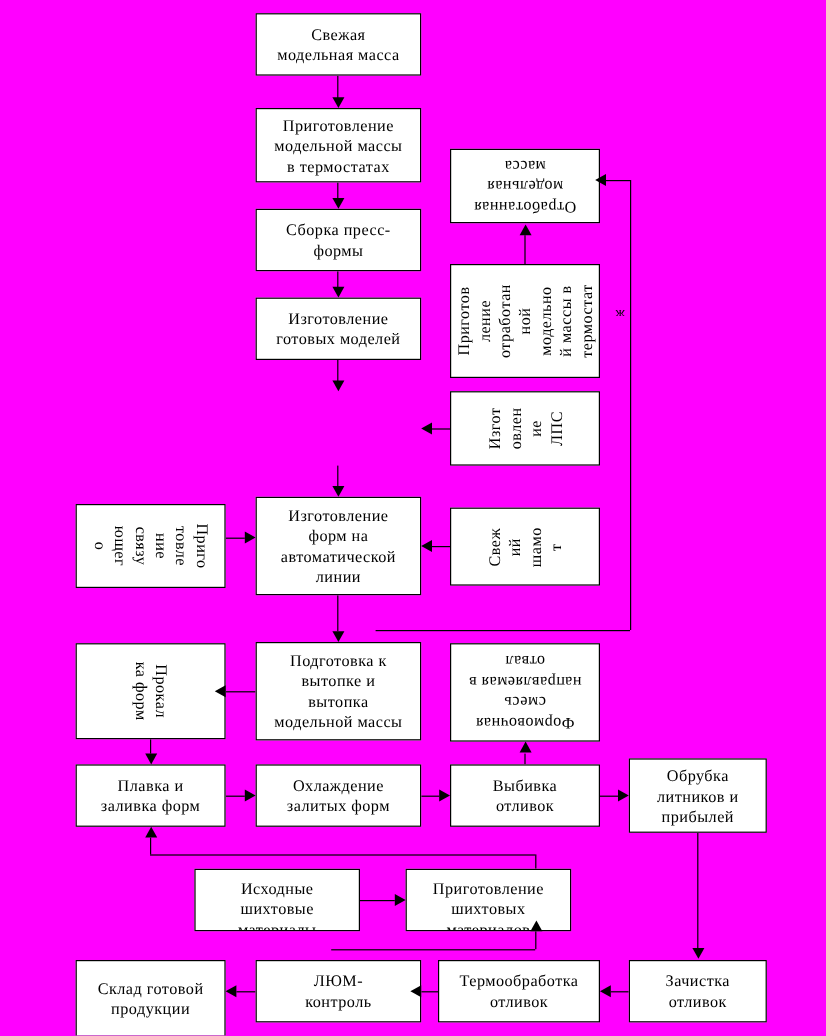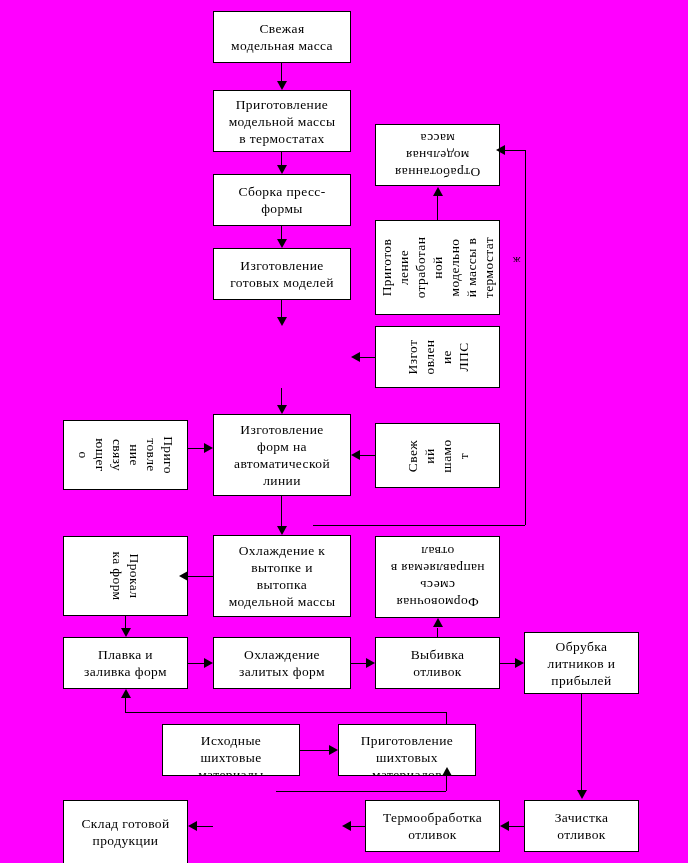--- a/index.html
+++ b/index.html
@@ -122,21 +122,21 @@
   <div class="node" style="left:213px; top:248px; width:138px; height:52px;">
     <div class="txt"><span>Изготовление</span><br><span>готовых моделей</span></div>
   </div>
 
 
   <div class="node" style="left:213px; top:414px; width:138px; height:82px;">
     <div class="txt"><span>Изготовление</span><br><span>форм на</span><br><span>автоматической</span><br><span>линии</span></div>
   </div>
 
   <div class="node" style="left:213px; top:535px; width:138px; height:82px;">
-    <div class="txt"><span>Охлаждение к</span><br><span>вытопке и</span><br><span>вытопка</span><br><span>модельной массы</span></div>
+    <div class="txt"><span>Подготовка к</span><br><span>вытопке и</span><br><span>вытопка</span><br><span>модельной массы</span></div>
   </div>
 
   <div class="node rot180" style="left:375px; top:124px; width:125px; height:62px;">
     <div class="txt"><span>Отработанная</span><br><span>модельная</span><br><span>масса</span></div>
   </div>
 
   <div class="node rot90ccw clip" style="left:375px; top:220px; width:125px; height:95px;">
     <div class="txt" style="width:95px;"><span>Приготов</span><br><span>ление</span><br><span>отработан</span><br><span>ной</span><br><span>модельно</span><br><span>й массы в</span><br><span>термостат</span></div>
   </div>
 
@@ -181,20 +181,23 @@
   </div>
 
   <div class="node clip" style="left:338px; top:724px; width:138px; height:52px;">
     <div class="txt" style="margin-top:14px;"><span>Приготовление</span><br><span>шихтовых</span><br><span>материалов</span></div>
   </div>
 
   <div class="node" style="left:63px; top:800px; width:125px; height:64px;">
     <div class="txt"><span>Склад готовой</span><br><span>продукции</span></div>
   </div>
 
+  <div class="node" style="left:213px; top:800px; width:138px; height:52px;">
+    <div class="txt"><span>ЛЮМ-</span><br><span>контроль</span></div>
+  </div>
 
   <div class="node" style="left:365px; top:800px; width:135px; height:52px;">
     <div class="txt"><span>Термообработка</span><br><span>отливок</span></div>
   </div>
 
   <div class="node" style="left:524px; top:800px; width:115px; height:52px;">
     <div class="txt"><span>Зачистка</span><br><span>отливок</span></div>
   </div>
 
   <div class="vline" style="left:281px; top:63px; height:20px;"></div>

